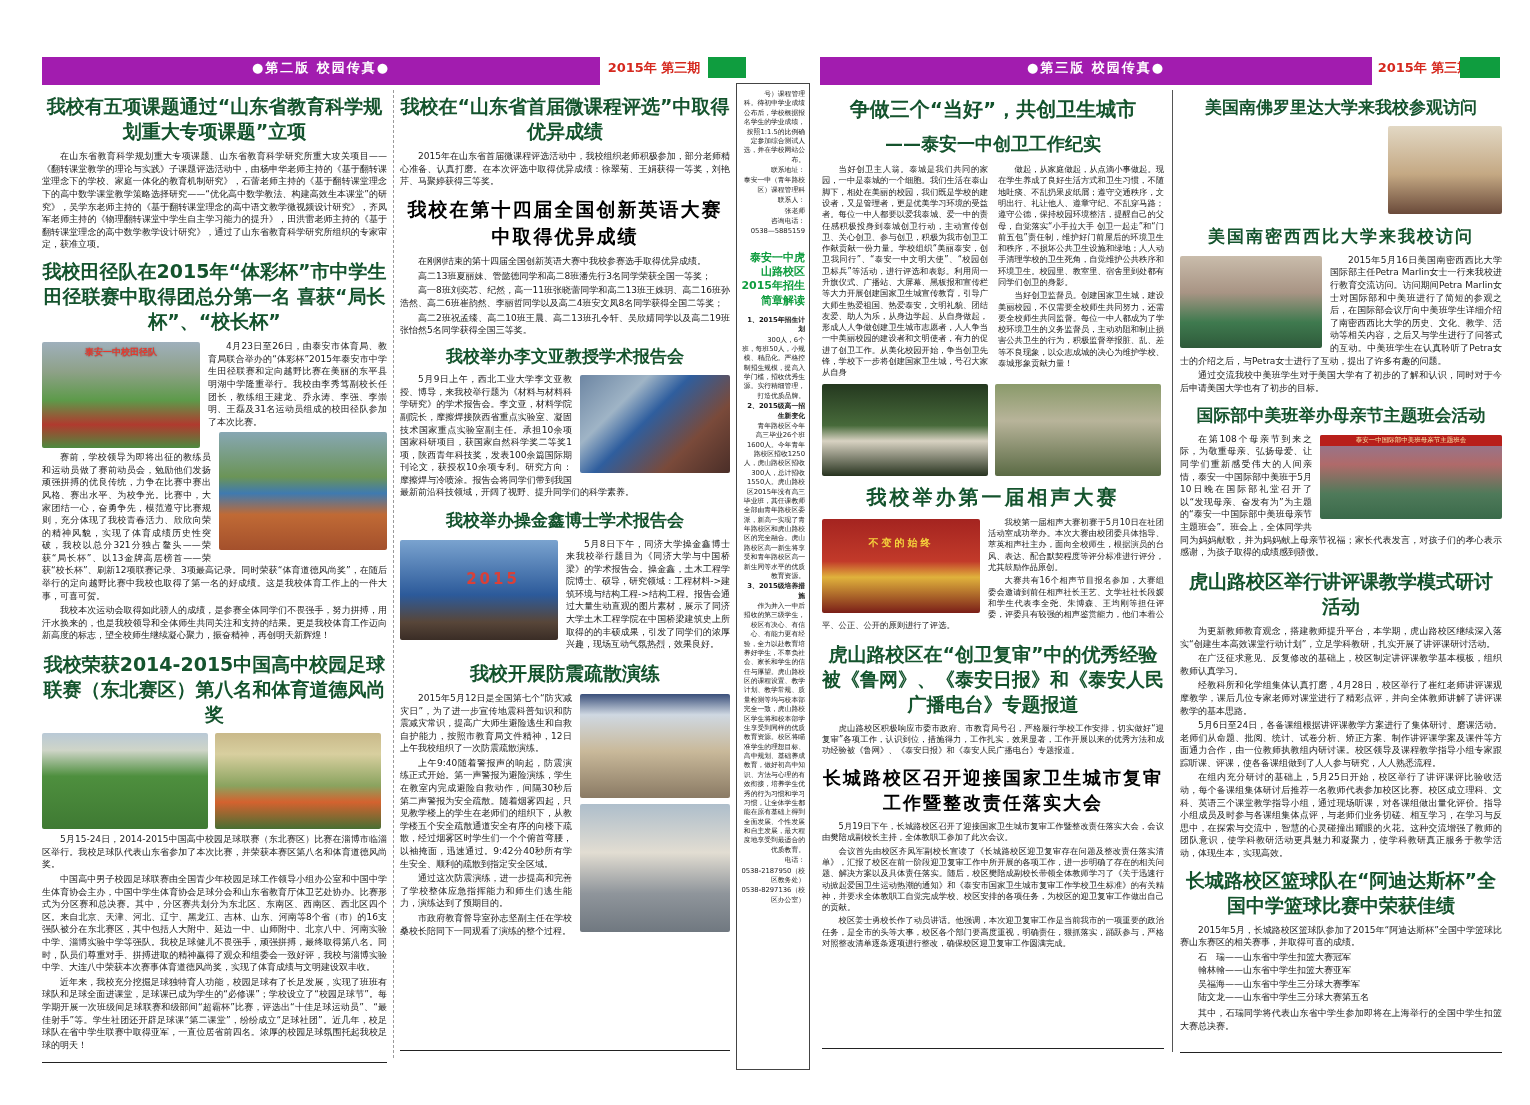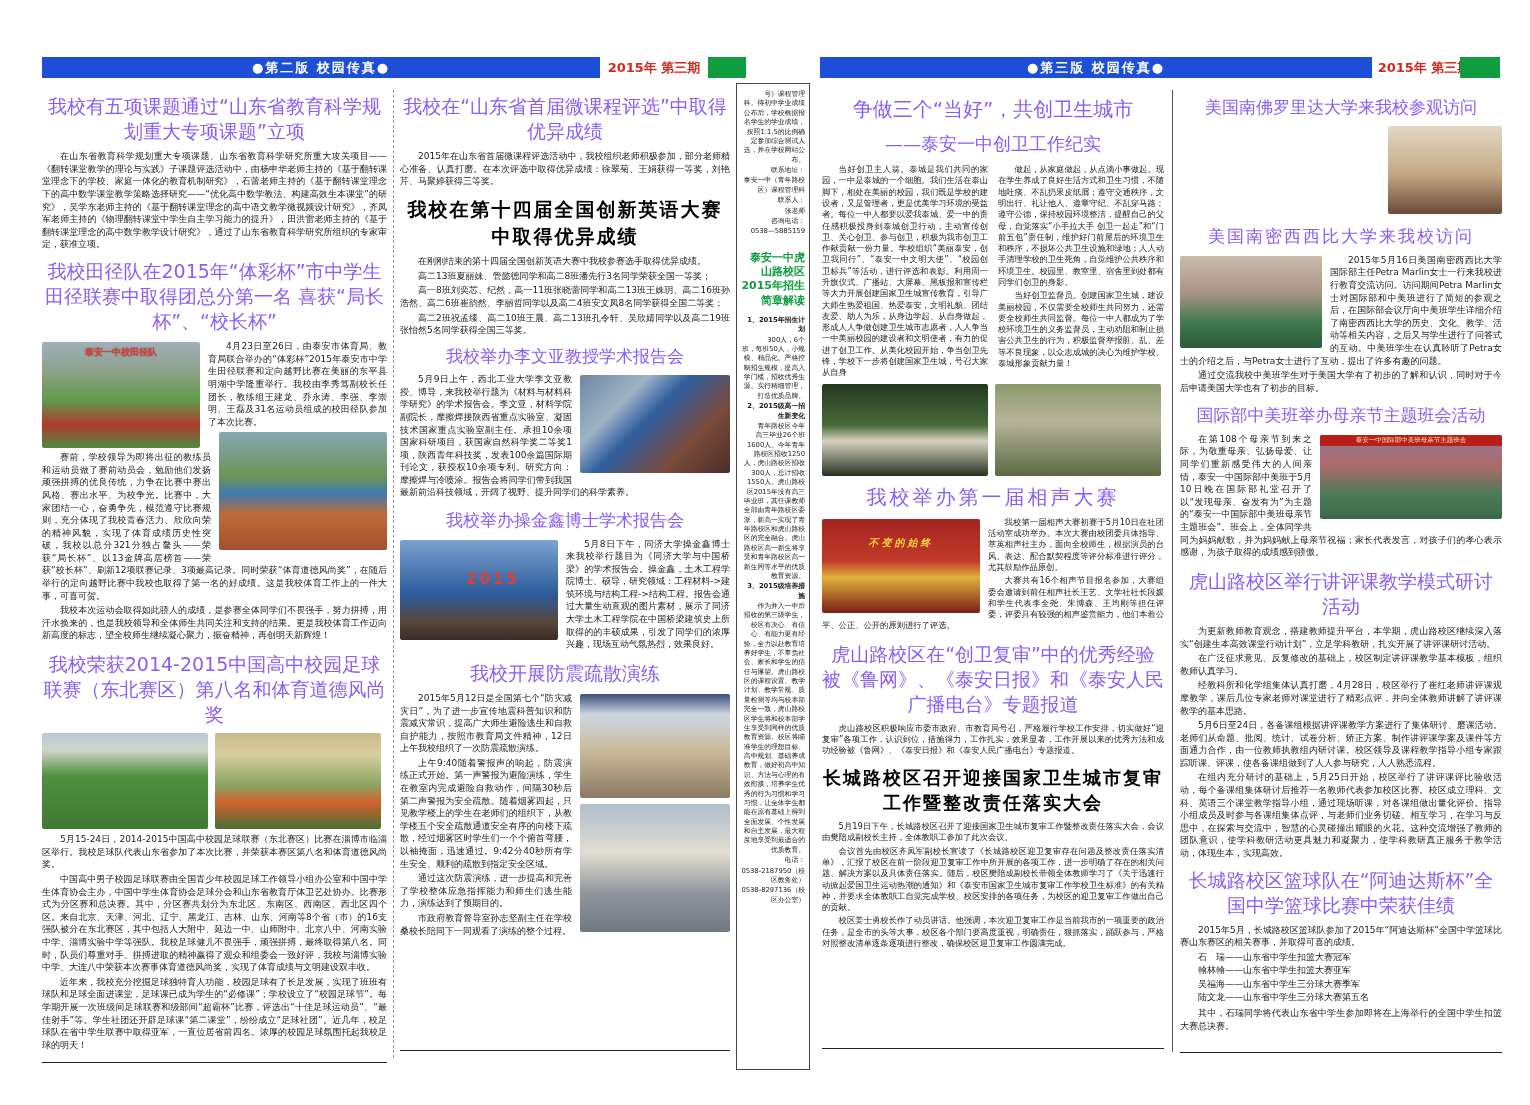--- a/index.html
+++ b/index.html
@@ -1,29 +1,29 @@
 <!DOCTYPE html>
 <html><head>
 <meta charset="utf-8">
 <style>
   html,body{margin:0;padding:0;background:#e8e8e8;}
   .spread{position:relative;width:1530px;height:1105px;background:#ffffff;overflow:hidden;
           font-family:"DejaVu Sans","Liberation Sans",sans-serif;color:#1a1a1a;}
   
-  .pbar{position:absolute;top:57px;height:21px;background:#1d4ed8;color:#fff;
+  .pbar{position:absolute;top:57px;height:28px;background:#a21caf;color:#fff;
         font-size:13px;font-weight:bold;text-align:center;line-height:21px;letter-spacing:2px;}
   .pissue{position:absolute;top:57px;height:21px;color:#d5281e;font-size:13px;font-weight:bold;line-height:21px;text-align:center;}
   .pblock{position:absolute;top:57px;height:21px;background:#0f9d3f;}
   
   .col{position:absolute;overflow:hidden;}
   .vdiv{position:absolute;width:0;border-left:1px dashed #9b9b9b;}
   .vdiv-solid{position:absolute;width:0;border-left:1px solid #555;}
   .hline{position:absolute;height:0;border-top:1.5px solid #222;}
   
-  .hA{font-size:19px;font-weight:normal;text-align:center;line-height:1.32;margin:8px 0 6px 0;color:#8b5cf6;}
+  .hA{font-size:19px;font-weight:bold;text-align:center;line-height:1.32;margin:8px 0 6px 0;color:#14532d;}
   .hBrush{font-family:"DejaVu Serif","Liberation Serif",serif;font-size:19px;font-weight:bold;
           text-align:center;line-height:1.4;margin:8px 0 6px 0;color:#000;letter-spacing:2px;}
   .hSub{font-size:17px;}
   
   .bt{font-size:9px;line-height:1.4;text-align:justify;text-indent:2em;margin:2px 0;}
   .bt-s{font-size:8.3px;line-height:1.36;text-align:justify;text-indent:2em;margin:2px 0;}
   .award{font-size:9px;line-height:1.5;text-indent:2em;margin:0;}
   
   .photo{position:relative;overflow:hidden;border-radius:2px;background:#888;}
   .fl{float:left;margin:2px 8px 3px 0;}
@@ -171,21 +171,21 @@
         <p class="bt-s">做起，从家庭做起，从点滴小事做起。现在学生养成了良好生活方式和卫生习惯，不随地吐痰、不乱扔果皮纸屑；遵守交通秩序，文明出行、礼让他人、遵章守纪、不乱穿马路；遵守公德，保持校园环境整洁，提醒自己的父母，自觉落实“小手拉大手 创卫一起走”和“门前五包”责任制，维护好门前屋后的环境卫生和秩序，不损坏公共卫生设施和绿地；人人动手清理学校的卫生死角，自觉维护公共秩序和环境卫生。校园里、教室里、宿舍里到处都有同学们创卫的身影。</p>
         <p class="bt-s">当好创卫监督员。创建国家卫生城，建设美丽校园，不仅需要全校师生共同努力，还需要全校师生共同监督。每位一中人都成为了学校环境卫生的义务监督员，主动劝阻和制止损害公共卫生的行为，积极监督举报脏、乱、差等不良现象，以众志成城的决心为维护学校、泰城形象贡献力量！</p>
       </div>
     </div>
     <div class="ph-row">
       <div class="photo g-flagmarch" style="width:166px;height:92px;"></div>
       <div class="photo g-pavilion" style="width:166px;height:92px;"></div>
     </div>
 
     <div class="hA" style="font-size:20px;letter-spacing:3px;">我校举办第一届相声大赛</div>
-    <div class="photo g-stage fl" style="width:158px;height:94px;font-style:italic;">
+    <div class="photo g-stage fl" style="width:158px;height:94px;">
       <span class="cap cap-yellow">不变的始终</span>
     </div>
     <p class="bt-s">我校第一届相声大赛初赛于5月10日在社团活动室成功举办。本次大赛由校团委具体指导、萃英相声社主办，面向全校师生，根据演员的台风、表达、配合默契程度等评分标准进行评分，尤其鼓励作品原创。</p>
     <p class="bt-s">大赛共有16个相声节目报名参加，大赛组委会邀请到前任相声社长王艺、文学社社长段媛和学生代表李全尧、朱博森、王均刚等担任评委，评委具有较强的相声鉴赏能力，他们本着公平、公正、公开的原则进行了评选。</p>
     <div class="clear"></div>
 
     <div class="hA" style="font-size:19px;">虎山路校区在“创卫复审”中的优秀经验被《鲁网》、《泰安日报》和《泰安人民广播电台》专题报道</div>
     <p class="bt-s">虎山路校区积极响应市委市政府、市教育局号召，严格履行学校工作安排，切实做好“迎复审”各项工作，认识到位，措施得力，工作扎实，效果显著，工作开展以来的优秀方法和成功经验被《鲁网》、《泰安日报》和《泰安人民广播电台》专题报道。</p>
 
     <div class="hBrush" style="font-size:18px;">长城路校区召开迎接国家卫生城市复审工作暨整改责任落实大会</div>

